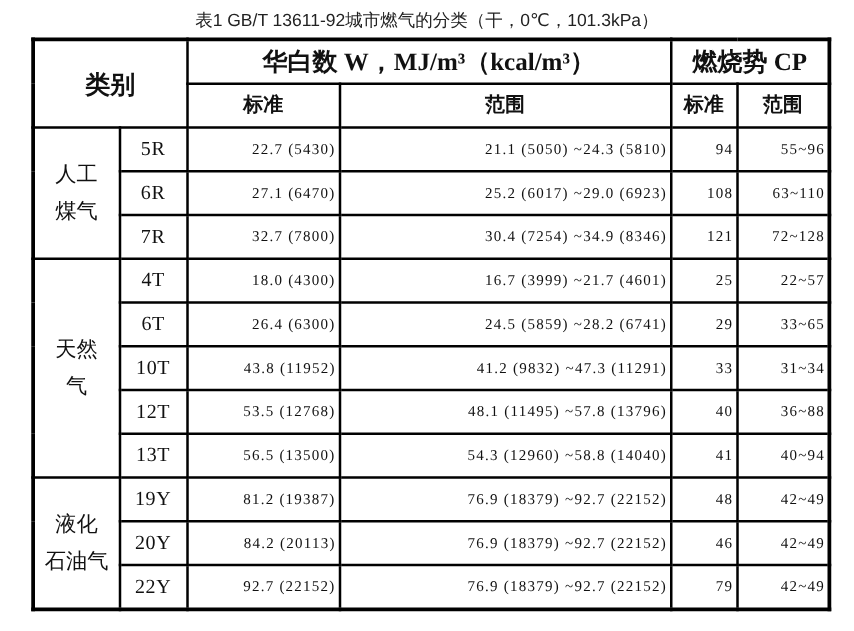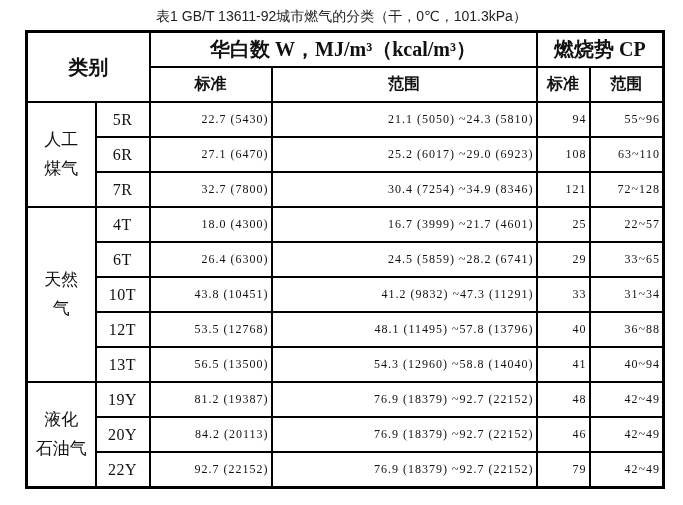--- a/index.html
+++ b/index.html
@@ -121,21 +121,21 @@
       </tr>
       <tr>
         <td class="code-cell">6T</td>
         <td class="num-cell">26.4 (6300)</td>
         <td class="num-cell">24.5 (5859) ~28.2 (6741)</td>
         <td class="num-cell">29</td>
         <td class="num-cell">33~65</td>
       </tr>
       <tr>
         <td class="code-cell">10T</td>
-        <td class="num-cell">43.8 (10451)</td>
+        <td class="num-cell">43.8 (11952)</td>
         <td class="num-cell">41.2 (9832) ~47.3 (11291)</td>
         <td class="num-cell">33</td>
         <td class="num-cell">31~34</td>
       </tr>
       <tr>
         <td class="code-cell">12T</td>
         <td class="num-cell">53.5 (12768)</td>
         <td class="num-cell">48.1 (11495) ~57.8 (13796)</td>
         <td class="num-cell">40</td>
         <td class="num-cell">36~88</td>

